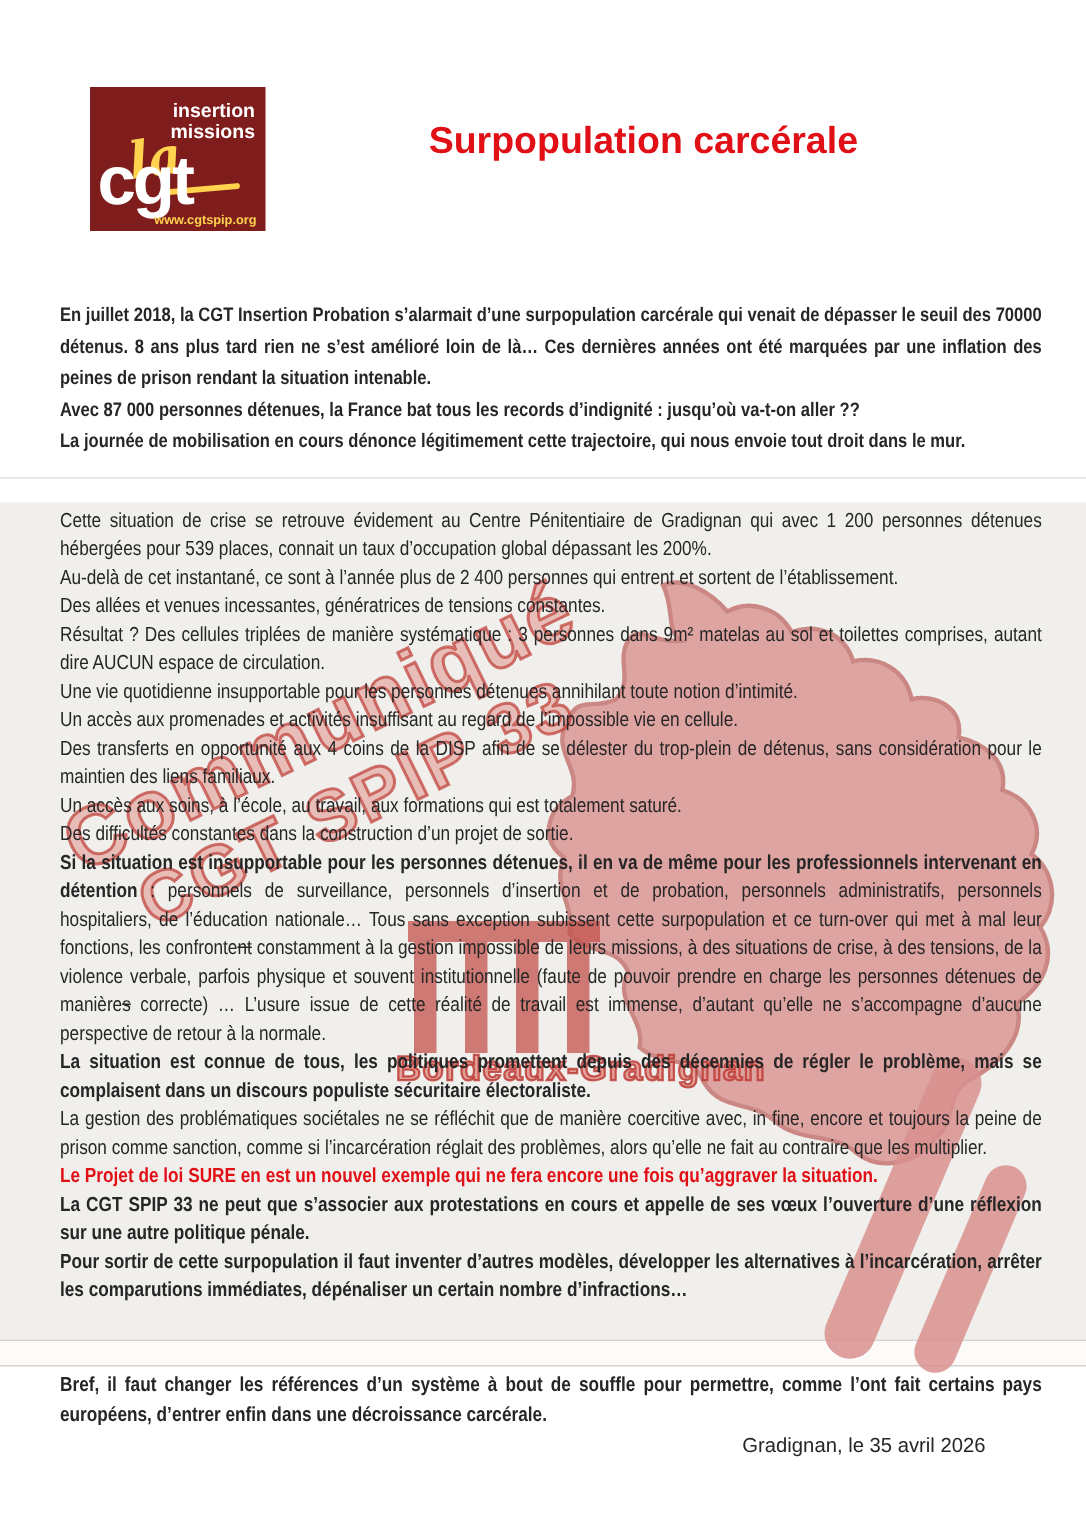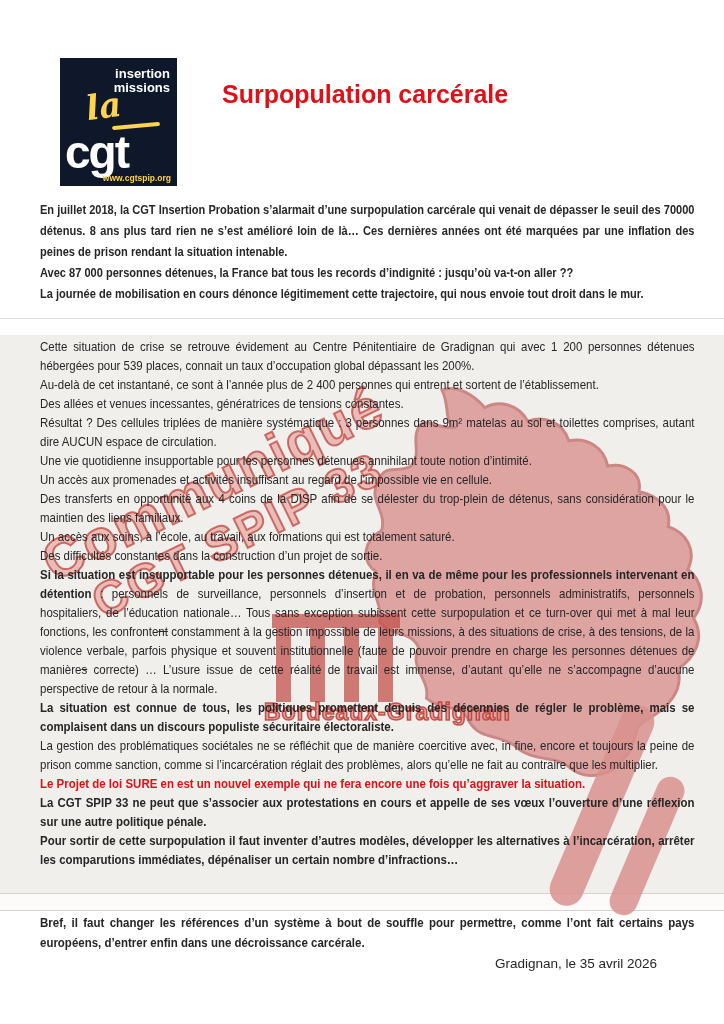--- a/index.html
+++ b/index.html
@@ -23,32 +23,32 @@
             -webkit-text-stroke:2px rgba(191,62,56,.72);}
   .wm-stamp-l1{font-size:55px;line-height:58px;letter-spacing:2px;}
   .wm-stamp-l2{font-size:47px;line-height:56px;letter-spacing:3px;}
   .wm-city{position:absolute;left:232px;top:699px;font-size:23px;font-weight:800;letter-spacing:1px;
            color:rgba(227,150,144,.9);padding-left:32px;-webkit-text-stroke:1.5px rgba(185,52,46,.8);}
   .streak{position:absolute;background:#D8918E;opacity:.85;border-radius:18px;}
   .streak-1{left:585px;top:698px;width:34px;height:215px;transform:rotate(23deg);}
   .streak-2{left:633px;top:772px;width:28px;height:148px;transform:rotate(23deg);}
 
   
-  .logo{position:absolute;left:60px;top:58px;width:117px;height:128px;background:#0f172a;z-index:2;}
+  .logo{position:absolute;left:60px;top:58px;width:117px;height:96px;background:#7f1d1d;z-index:2;}
   .logo-top{position:absolute;top:9px;right:7px;text-align:right;color:#ffffff;font-weight:bold;
             font-size:13px;line-height:14px;}
   .logo-la{position:absolute;left:26px;top:28px;color:#FFD34D;font-family:"DejaVu Serif",serif;
            font-style:italic;font-weight:bold;font-size:34px;transform:rotate(-8deg);}
   .logo-swash{position:absolute;left:52px;top:66px;width:48px;height:4px;background:#FFD34D;
               border-radius:2px;transform:rotate(-5deg);}
   .logo-cgt{position:absolute;left:5px;bottom:14px;color:#ffffff;font-weight:800;font-size:46px;
             line-height:40px;letter-spacing:-2px;}
   .logo-url{position:absolute;right:6px;bottom:3px;color:#FFD34D;font-size:8.5px;font-weight:bold;}
 
-  .doc-title{position:absolute;left:222px;top:76px;width:350px;text-align:left;z-index:2;
+  .doc-title{position:absolute;left:222px;top:76px;width:350px;text-align:right;z-index:2;
              color:#E11017;font-weight:bold;font-size:25px;line-height:37px;}
 
   
   .textcol{position:absolute;left:40px;width:770px;transform:scaleX(0.85);transform-origin:0 0;
            text-align:justify;z-index:2;}
   .textcol p{margin:0;}
   .intro{top:199px;font-size:13px;line-height:21px;}
   .bodycol{top:337px;font-size:13.5px;line-height:19px;}
   .closing{top:913px;font-size:13.5px;line-height:19.5px;}
   .dateline{position:absolute;left:40px;top:956px;width:655px;text-align:right;padding-right:38px;

